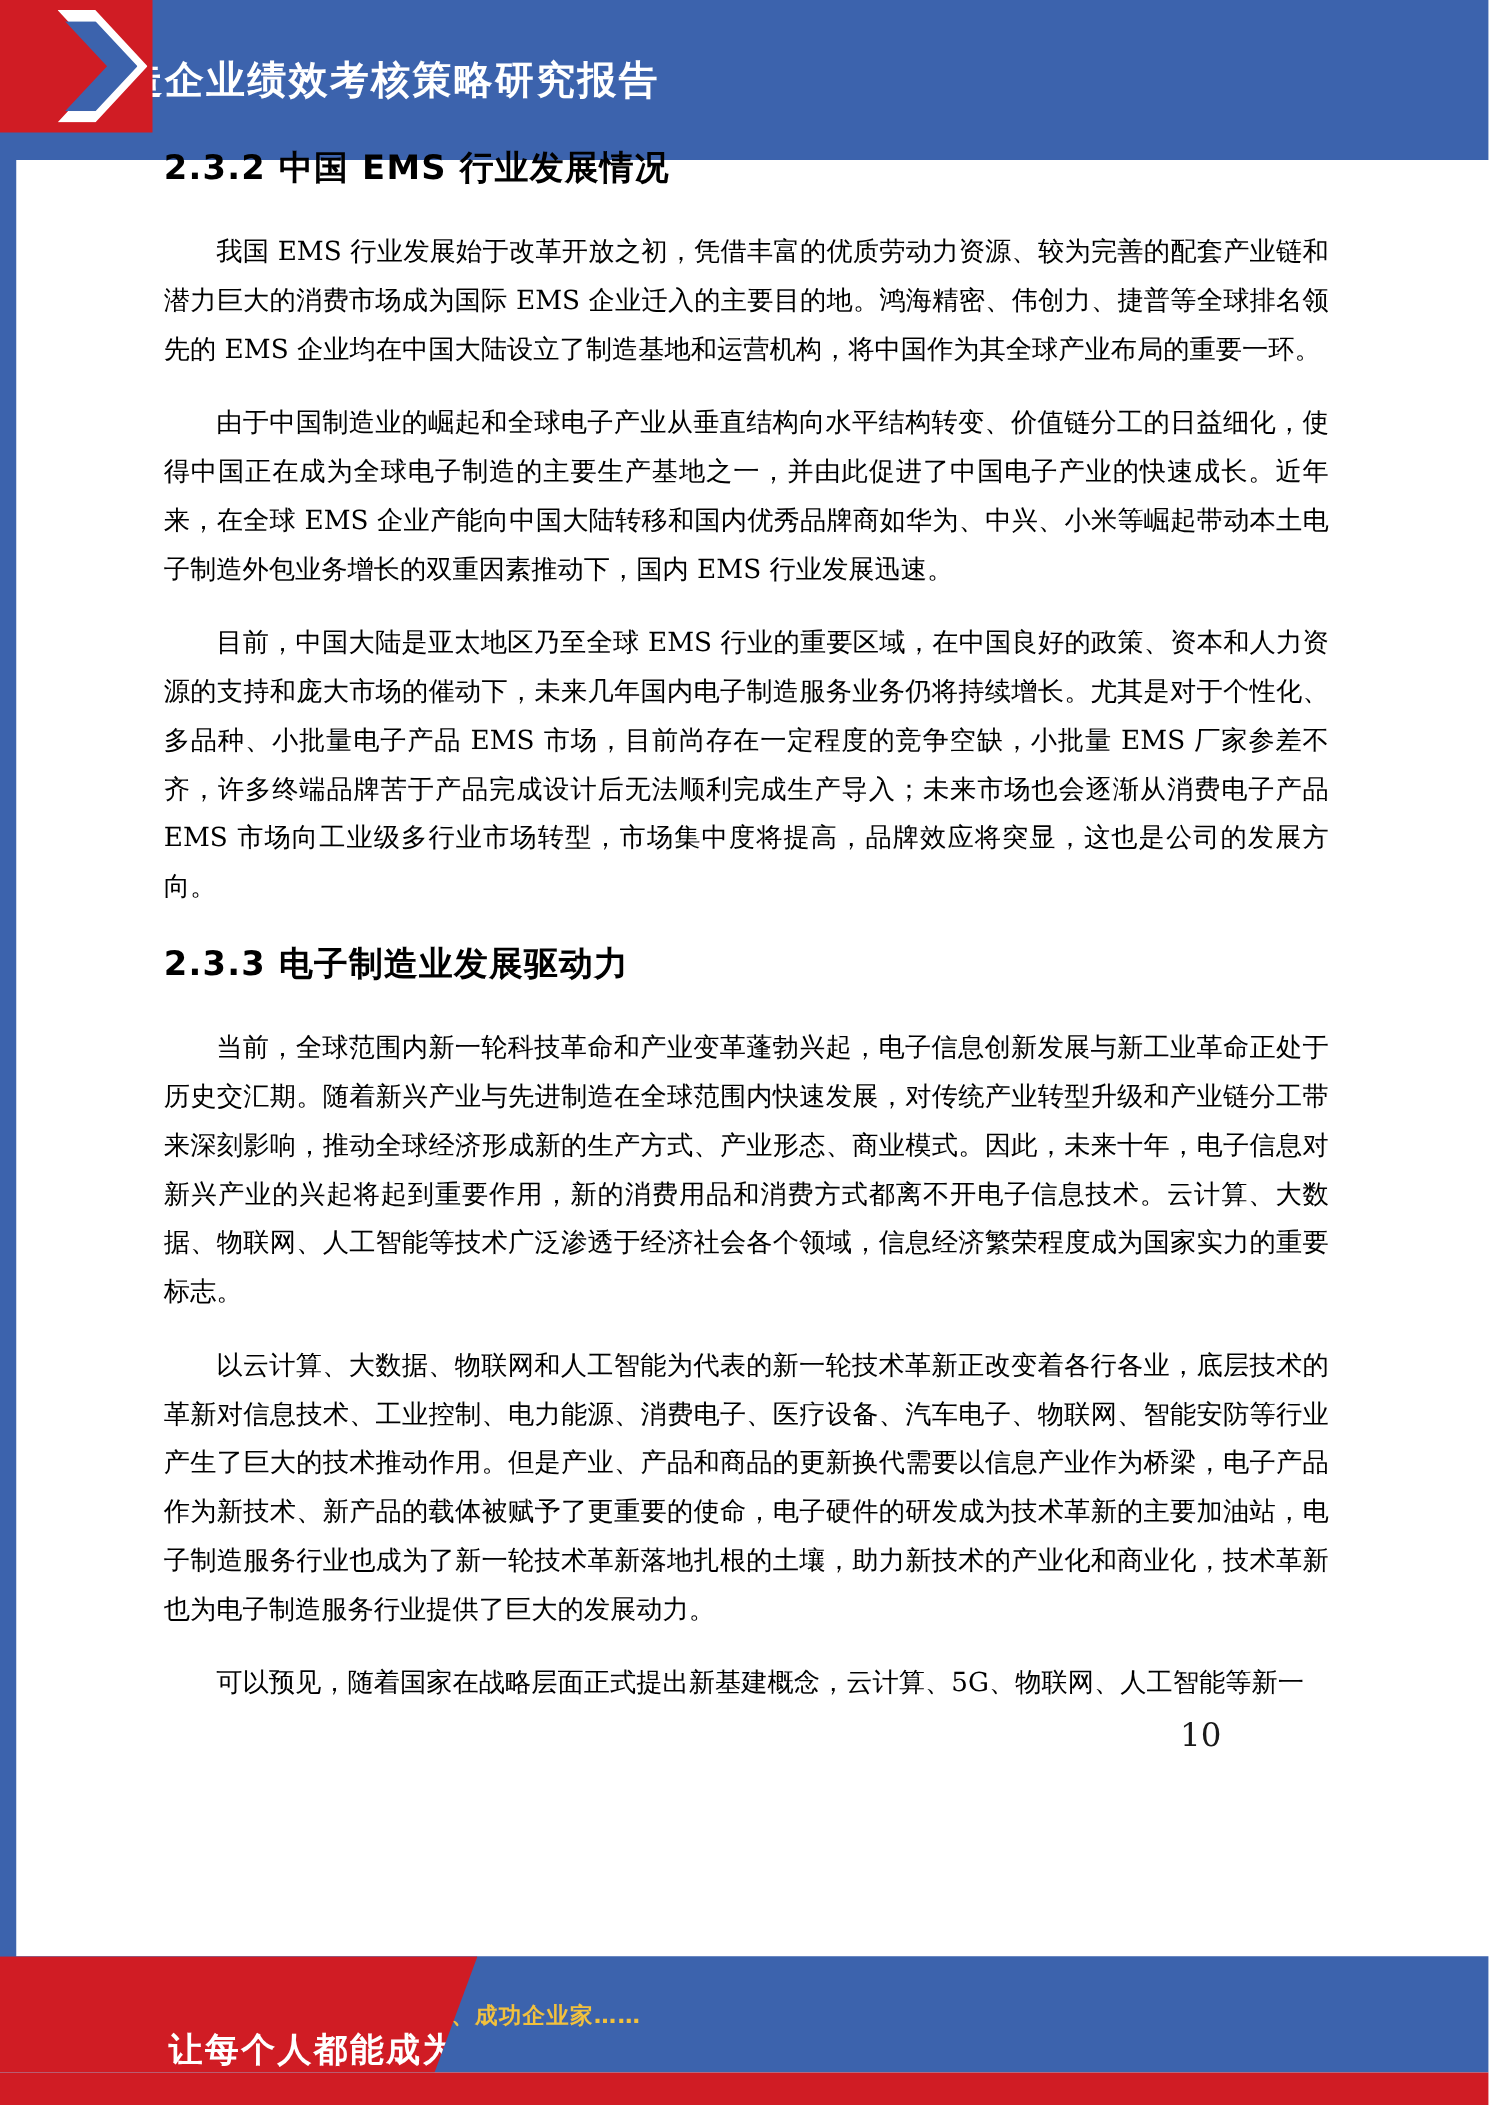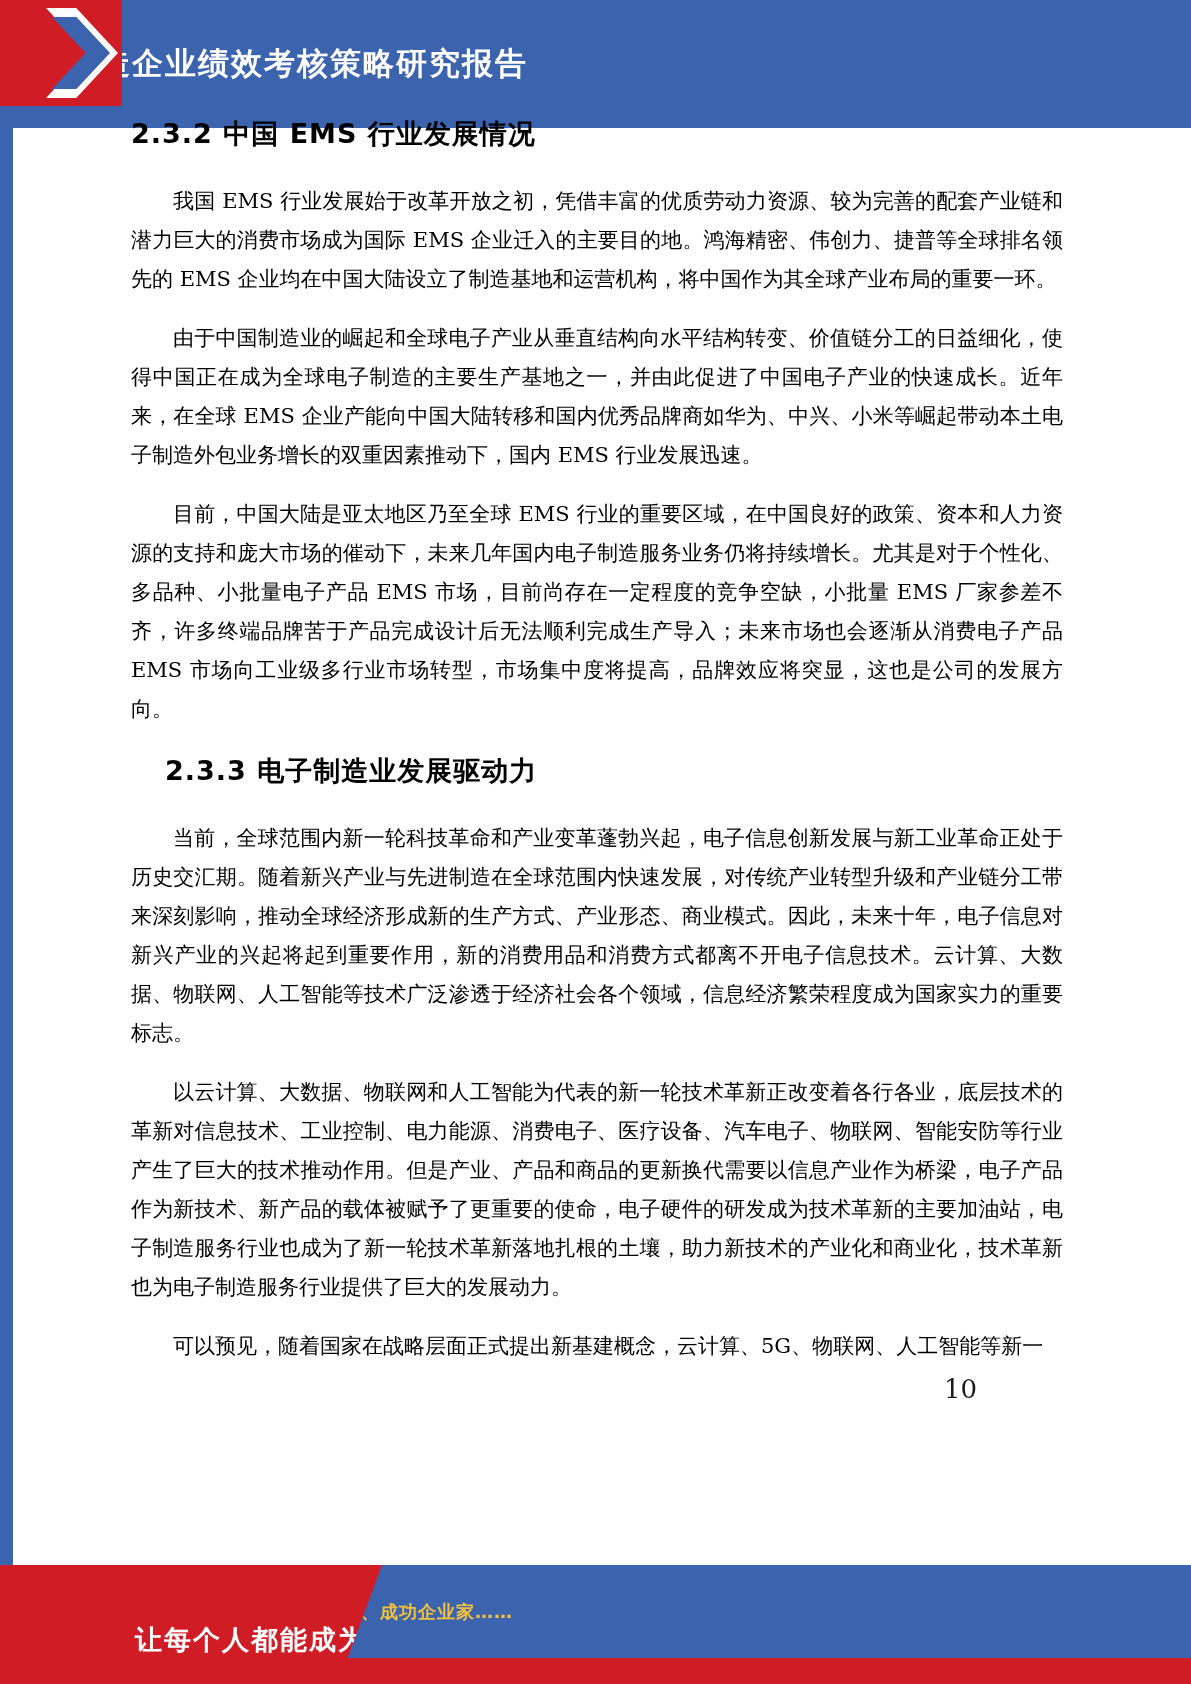--- a/index.html
+++ b/index.html
@@ -59,21 +59,21 @@
     width: 932px;
     color: #000000;
   }
   .content h2 {
     font-family: "DejaVu Sans", "Liberation Sans", sans-serif;
     font-weight: bold;
     font-size: 27px;
     margin: 0 0 30px 0;
     letter-spacing: 1px;
   }
-  .content h2.spaced { margin-top: 24px; margin-left: 34px; }
+  .content h2.spaced { margin-top: 24px; }
   .content h3 {
     font-family: "DejaVu Sans", "Liberation Sans", sans-serif;
     font-weight: bold;
     font-size: 26px;
     margin: 0 0 28px 0;
     letter-spacing: 1px;
   }
   .content p {
     font-size: 21px;
     line-height: 39px;

